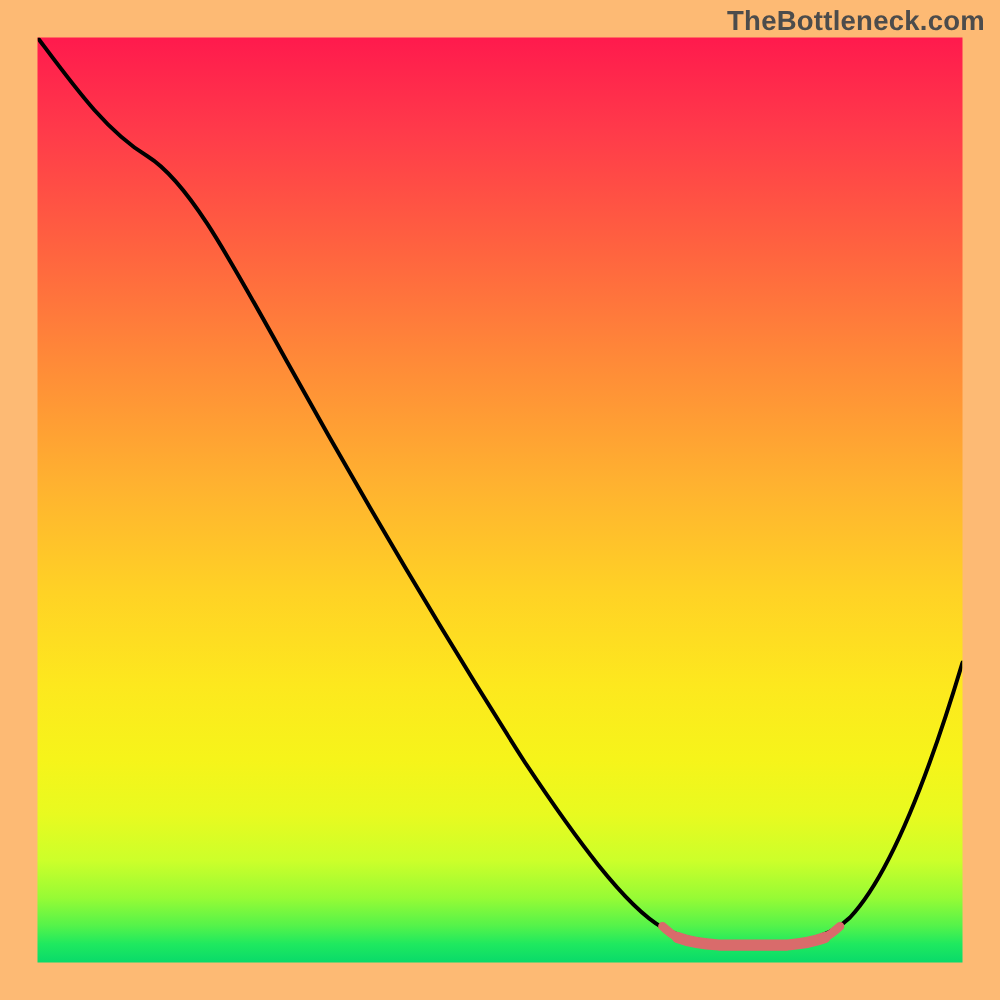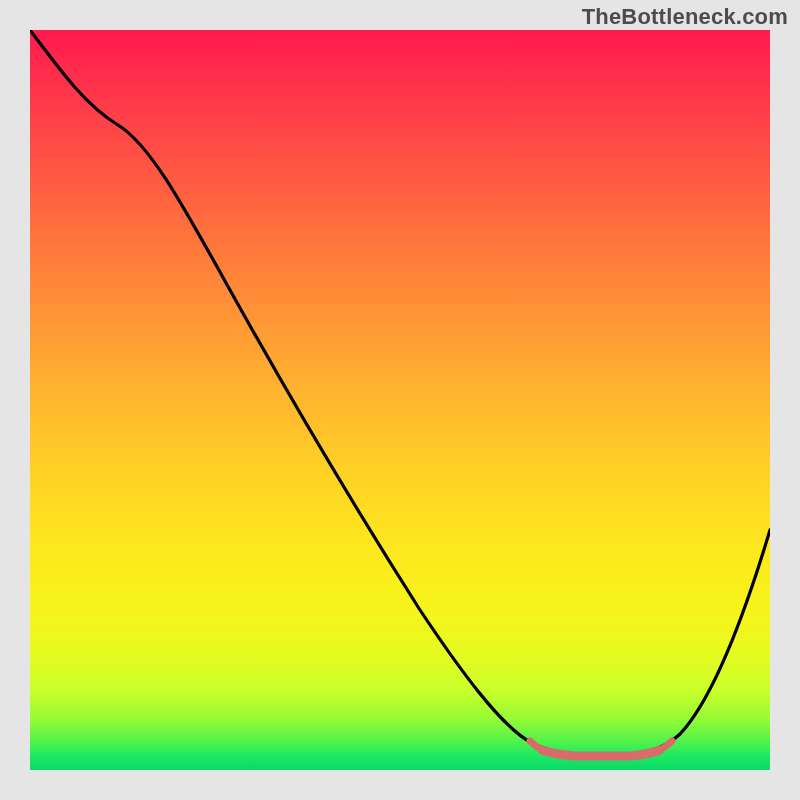--- a/index.html
+++ b/index.html
@@ -8,21 +8,21 @@
     width: 800px;
     height: 800px;
     background: #000;
     font-family: Arial, Helvetica, sans-serif;
     overflow: hidden;
   }
   .frame {
     position: relative;
     width: 800px;
     height: 800px;
-    background: #e5e5e5;
+    background: #fdba74;
   }
   .watermark {
     position: absolute;
     top: 4px;
     right: 12px;
     font-size: 22px;
     font-weight: 600;
     color: #4c4c4c;
     letter-spacing: 0.2px;
     z-index: 10;

